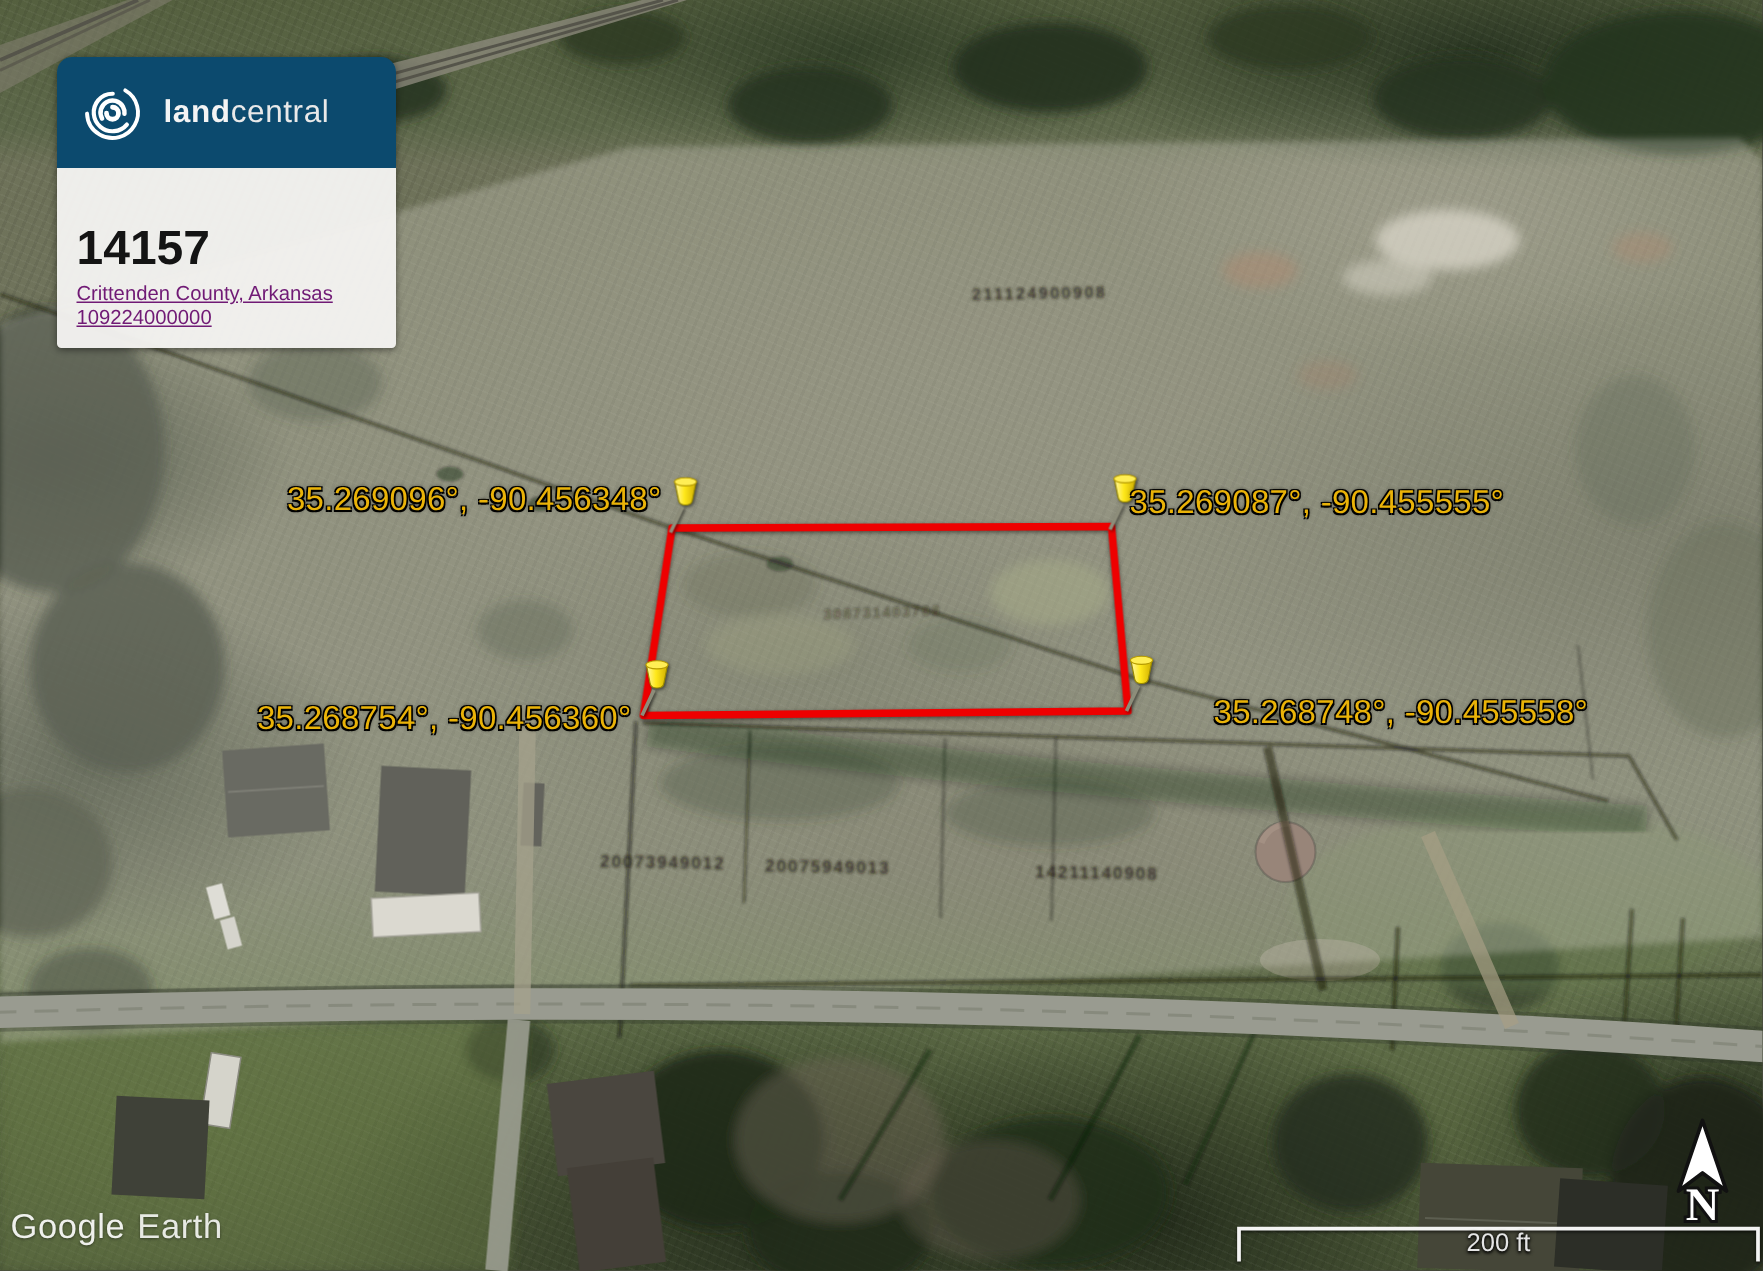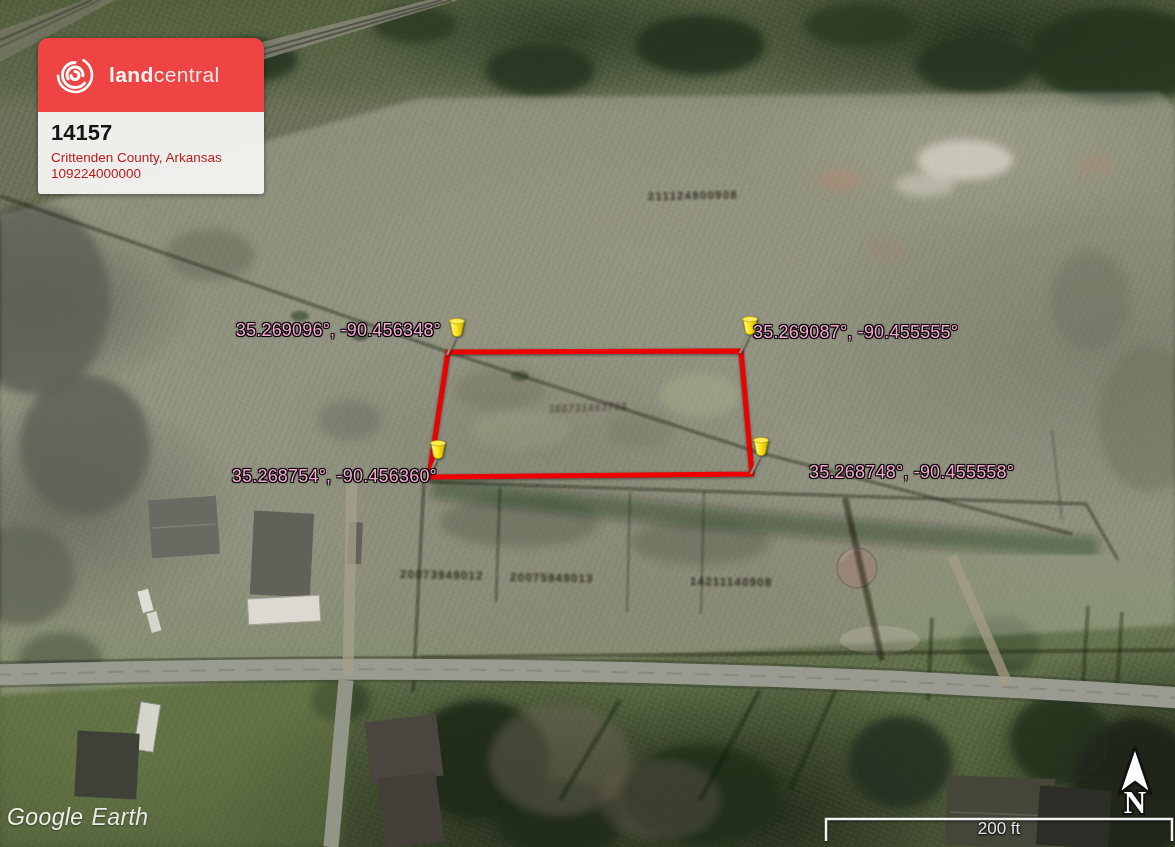--- a/index.html
+++ b/index.html
@@ -29,40 +29,40 @@
   }
   .terrain::after{
     content:"";position:absolute;inset:0;
     background-image:
       repeating-linear-gradient(113deg, rgba(0,0,0,.06) 0 2px, transparent 2px 6px),
       repeating-linear-gradient(23deg, rgba(255,255,255,.035) 0 1px, transparent 1px 5px);
   }
   svg.scene{position:absolute;left:0;top:0;}
   
   .coord{
-    position:absolute;color:#f9a8d4;font-size:18px;letter-spacing:.2px;white-space:nowrap;
+    position:absolute;color:#eab308;font-size:22px;letter-spacing:.2px;white-space:nowrap;
     text-shadow:-1px -1px 0 #000,1px -1px 0 #000,-1px 1px 0 #000,1px 1px 0 #000,0 0 3px rgba(0,0,0,.9);
   }
   .coord.nw{right:734px;top:320px;}
   .coord.ne{left:753px;top:322px;}
-  .coord.sw{right:738px;top:466px;}
+  .coord.sw{right:754px;top:466px;}
   .coord.se{left:769px;top:462px;margin-left:40px;}
   
   .lc-card{position:absolute;left:38px;top:38px;width:226px;border-radius:10px 10px 3px 3px;
     overflow:hidden;box-shadow:0 1px 5px rgba(0,0,0,.45);}
-  .lc-header{height:74px;background:#ef4444;display:flex;align-items:center;padding-left:16px;}
+  .lc-header{height:74px;background:#0c4a6e;display:flex;align-items:center;padding-left:16px;}
   .lc-wordmark{color:#f4f4f4;font-size:21px;margin-left:13px;letter-spacing:.4px;}
   .lc-wordmark .b{font-weight:700;}
   .lc-wordmark .l{font-weight:400;color:#e9e9e9;}
   .lc-body{background:rgba(243,242,239,.97);padding:9px 13px 11px 13px;}
-  .lc-id{font-size:22px;font-weight:700;color:#141414;line-height:1.1;margin-bottom:5px;}
-  .lc-loc,.lc-apn{font-size:13.5px;color:#b91c1c;line-height:1.2;}
+  .lc-id{font-size:32px;font-weight:700;color:#141414;line-height:1.1;margin-bottom:5px;margin-top:27px;}
+  .lc-loc,.lc-apn{font-size:13.5px;color:#701a75;line-height:1.2;text-decoration:underline;}
   
   .watermark{position:absolute;left:7px;top:804px;font-size:23px;color:#fff;opacity:.9;
-    text-shadow:0 1px 2px rgba(0,0,0,.5);letter-spacing:.4px;font-style:italic;}
+    text-shadow:0 1px 2px rgba(0,0,0,.5);letter-spacing:.4px;}
   .watermark .g{font-weight:500;}
   .watermark .e{font-weight:400;margin-left:8px;opacity:.95;}
   .scale-label{position:absolute;left:926px;top:819px;width:146px;text-align:center;
     color:#e5e5e5;font-size:17px;text-shadow:0 1px 2px #000,0 0 3px #000;}
 </style>
 </head>
 <body>
 
 <div id="stage">
 

